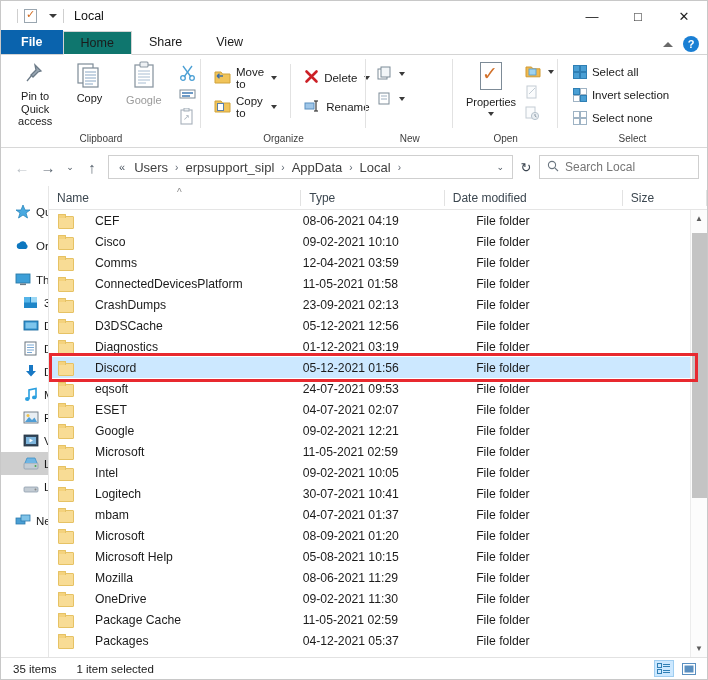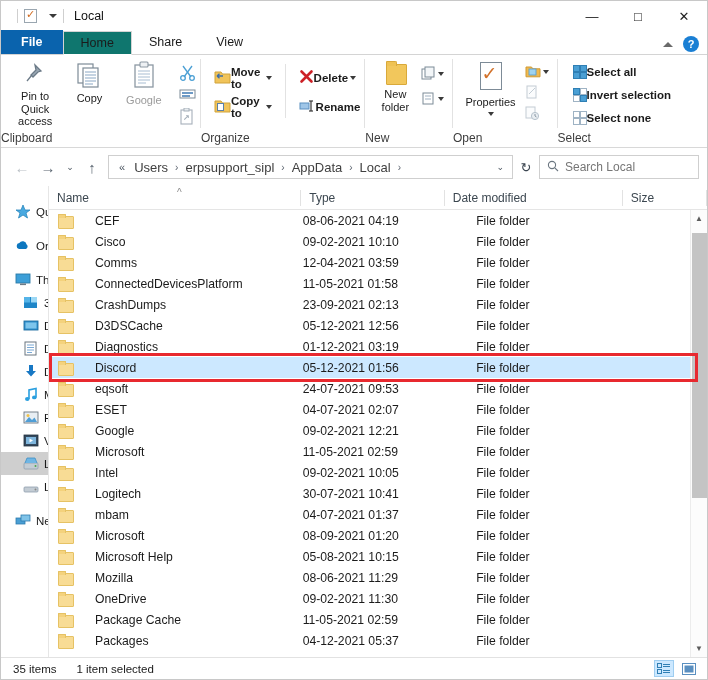--- a/index.html
+++ b/index.html
@@ -40,29 +40,29 @@
   .caret-up { width:0;height:0;border-left:5px solid transparent;border-right:5px solid transparent;
               border-bottom:5px solid #6a6a6a; }
   .help-ico { width:16px;height:16px;border-radius:50%;background:#1a7fd4;color:#fff;font-size:11px;
               display:flex;align-items:center;justify-content:center;font-weight:bold; }
 
   
   .ribbon { height:93px; background:#fff; border-bottom:1px solid #d8d8d8; display:flex;
             align-items:stretch; flex:0 0 93px; position:relative; }
   .rgroup { display:flex; flex-direction:column; position:relative; height:93px; }
   .rgroup-body { flex:1; display:flex; align-items:flex-start; padding-top:6px; }
-  .rgroup-label { height:17px; font-size:12px; color:#3d3d3d; text-align:left; line-height:15px; }
+  .rgroup-label { height:17px; font-size:10px; color:#3d3d3d; text-align:center; line-height:15px; }
   .rgroup::after { content:""; position:absolute; right:0; top:4px; bottom:20px; width:1px; background:#e2e2e2; }
   .rgroup.last::after { display:none; }
 
   .bigbtn { width:62px; display:flex; flex-direction:column; align-items:center; gap:3px;
             font-size:11px; color:#1b1b1b; text-align:center; line-height:1.15; cursor:default; }
   .bigbtn .lbl { padding:0 1px; }
-  .smallbtn { display:flex; align-items:center; font-size:11.5px; color:#1b1b1b;
-              height:23px; padding:0 5px;font-weight:bold; }
+  .smallbtn { display:flex; align-items:center; gap:5px; font-size:11.5px; color:#1b1b1b;
+              height:23px; padding:0 5px; }
   .col-small { display:flex; flex-direction:column; justify-content:flex-start; gap:1px; padding-top:2px;}
   .mini-caret { width:0;height:0;border-left:3.5px solid transparent;border-right:3.5px solid transparent;
                 border-top:4px solid #3a3a3a; margin-left:2px;}
 
   
   .ic { position:relative; display:inline-block; }
   .ic-pin { width:26px;height:26px; }
   .ic-pin svg, .ic svg { display:block; }
   .ic-copy { width:28px;height:28px; }
   .ic-paste { width:26px;height:30px; }
@@ -313,24 +313,20 @@
             </span>
             <span>Rename</span>
           </div>
         </div>
       </div>
       <div class="rgroup-label">Organize</div>
     </div>
 
     <div class="rgroup" style="width:88px;">
       <div class="rgroup-body" style="padding-left:9px; gap:3px;">
-        <div class="bigbtn" style="width:42px;">
-          <span class="ic-folder-big"></span>
-          <span class="lbl">New folder</span>
-        </div>
         <div class="col-small" style="gap:7px; padding-top:4px;">
           <div class="smallbtn" style="height:18px;padding:0 2px;">
             <span>
               <svg width="15" height="14" viewBox="0 0 15 14">
                 <rect x="1" y="3" width="9" height="10" fill="#fff" stroke="#7d8b97" stroke-width="1"></rect>
                 <rect x="4" y="1" width="9" height="10" fill="#f3f6f8" stroke="#7d8b97" stroke-width="1"></rect>
               </svg>
             </span>
             <span class="mini-caret"></span>
           </div>

